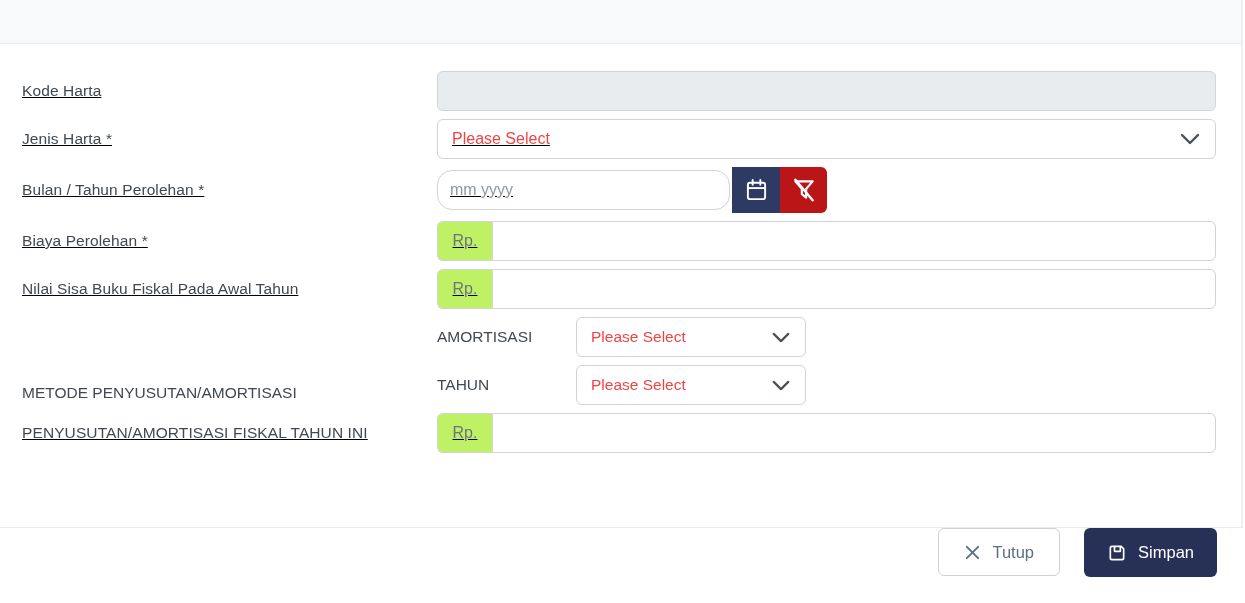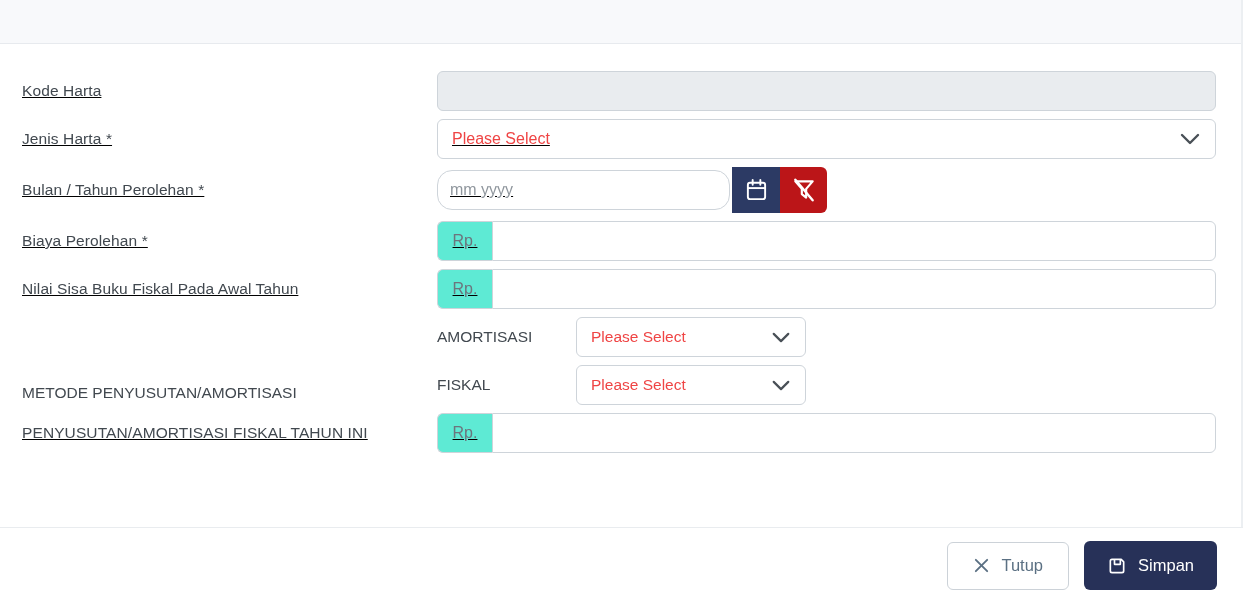--- a/index.html
+++ b/index.html
@@ -73,43 +73,43 @@
     width:47px; height:46px;
     background:#bb1518; border:none;
     border-radius:0 6px 6px 0;
     display:flex; align-items:center; justify-content:center;
     cursor:pointer; padding:0;
   }
 
   .igroup { display:flex; width:100%; }
   .addon {
     flex:0 0 55px; height:40px;
-    background:#5eead4;
+    background:#bef264;
     border:1px solid #ced4da; border-right:0;
     border-radius:6px 0 0 6px;
     display:flex; align-items:center; justify-content:center;
     color:#6c757d; font-size:16px;
     box-sizing:border-box;
   }
   .igroup .input { border-radius:0 6px 6px 0; }
 
   .metode-row { display:flex; align-items:flex-end; margin-bottom:0; }
   .metode-label { flex:0 0 415px; line-height:40px; font-size:15.5px; color:#41484f; }
   .metode-ctrl { flex:1; }
   .sub-row { display:flex; align-items:center; margin-bottom:8px; }
   .sub-label { width:139px; font-size:15.5px; color:#41484f; }
 
   .keterangan-input { height:42px; }
 
   .modal-footer {
     position:absolute; left:0; right:-2px; top:527px; height:76px;
     border-top:1px solid #e9ecef;
     background:#fff;
-    display:flex; align-items:center; justify-content:flex-end;
-    gap:15px;
+    display:flex; align-items:flex-start; justify-content:flex-end;
+    gap:24px;
     padding-right:26px;
     box-sizing:border-box;
   }
   .btn-tutup {
     height:48px; padding:0 25px;
     background:#fff;
     border:1px solid #ccd2d8;
     border-radius:6px;
     color:#5b7083; font-size:16.5px;
     display:flex; align-items:center; gap:11px;
@@ -212,21 +212,21 @@
           <div class="select sm">
             <span class="ph">Please Select</span>
             <span>
               <svg class="icon" width="20" height="13" viewBox="0 0 22 14">
                 <polyline points="3,3 11,11 19,3" fill="none" stroke="#495057" stroke-width="2.4" stroke-linecap="round" stroke-linejoin="round"></polyline>
               </svg>
             </span>
           </div>
         </div>
         <div class="sub-row">
-          <span class="sub-label">FISKAL</span>
+          <span class="sub-label">TAHUN</span>
           <div class="select sm">
             <span class="ph">Please Select</span>
             <span>
               <svg class="icon" width="20" height="13" viewBox="0 0 22 14">
                 <polyline points="3,3 11,11 19,3" fill="none" stroke="#495057" stroke-width="2.4" stroke-linecap="round" stroke-linejoin="round"></polyline>
               </svg>
             </span>
           </div>
         </div>
       </div>

